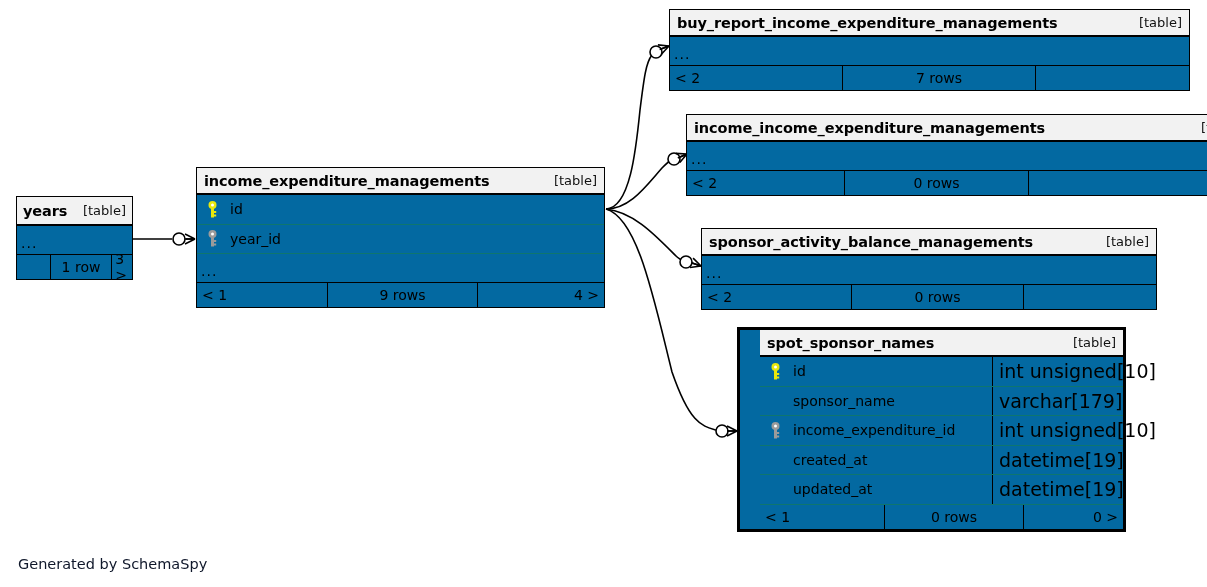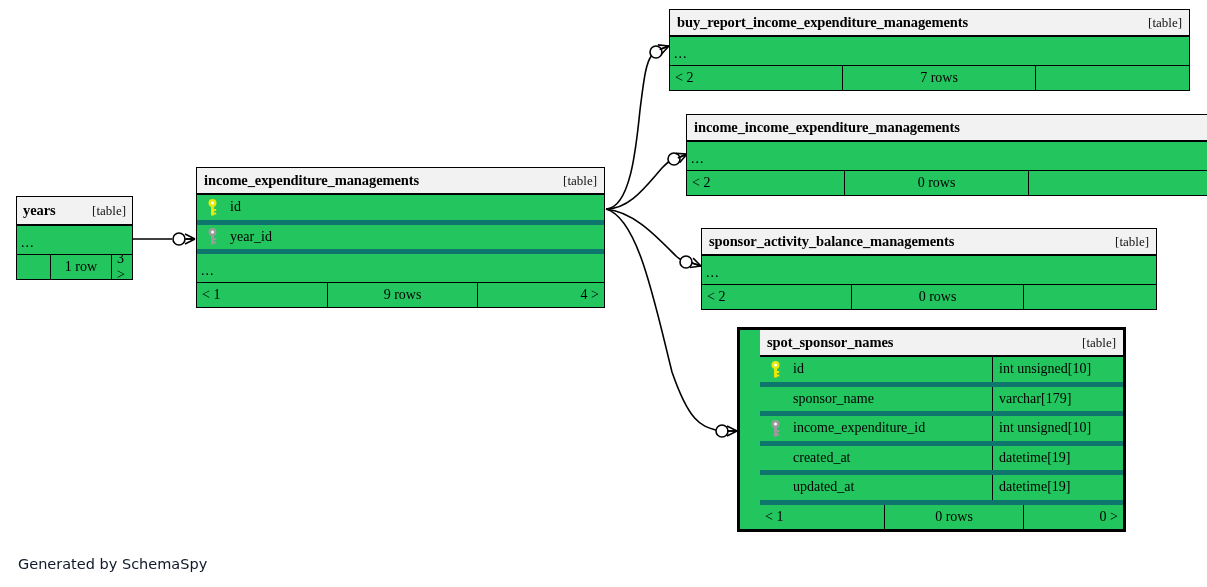--- a/index.html
+++ b/index.html
@@ -26,24 +26,23 @@
     left: 0; top: 0;
     width: 1207px;
     height: 587px;
     pointer-events: none;
   }
 
   
   .table-node {
     position: absolute;
     box-sizing: border-box;
-    background: #22c55e;
+    background: #0369a1;
     border: 1px solid #000000;
     border-collapse: collapse;
-    font-family: Liberation Serif, serif;
   }
   .table-node.focal {
     border: 3px solid #000000;
   }
 
   .tbl-header {
     box-sizing: border-box;
     background: #f2f2f2;
     border-bottom: 2px solid #000000;
     display: flex;
@@ -63,21 +62,21 @@
     color: #111111;
     padding-left: 10px;
   }
 
   
   .col-row {
     box-sizing: border-box;
     display: flex;
     align-items: center;
     height: 29.5px;
-    border-bottom: 5px solid #0f766e;
+    border-bottom: 1px solid #0f766e;
     white-space: nowrap;
   }
   .col-row:last-of-type { border-bottom: 1px solid #000000; }
   .col-left {
     display: flex;
     align-items: center;
     flex: 1 1 auto;
     min-width: 0;
     padding-left: 6px;
     overflow: hidden;
@@ -90,21 +89,21 @@
     justify-content: center;
   }
   .col-name {
     font-size: 14px;
     padding-left: 9px;
   }
   .col-type {
     box-sizing: border-box;
     border-left: 1px solid #000000;
     padding-left: 6px;
-    font-size: 14px;
+    font-size: 19px;
     display: flex;
     align-items: center;
     height: 100%;
   }
 
   
   .ellipsis-row {
     box-sizing: border-box;
     height: 29px;
     border-bottom: 1px solid #000000;

